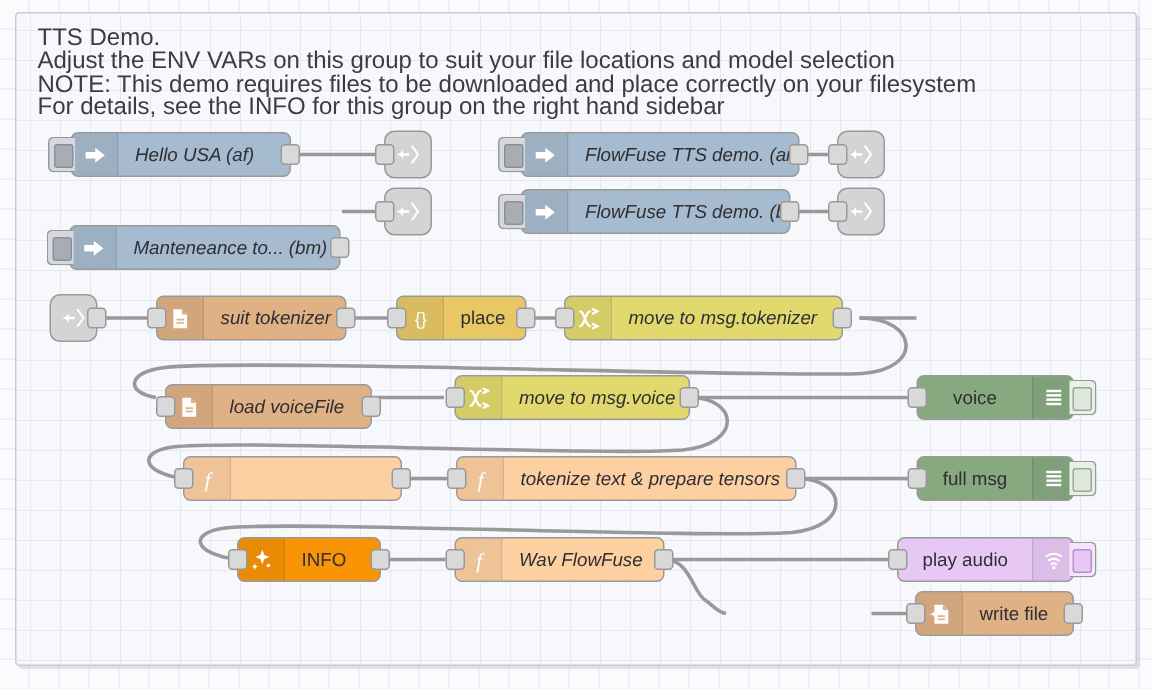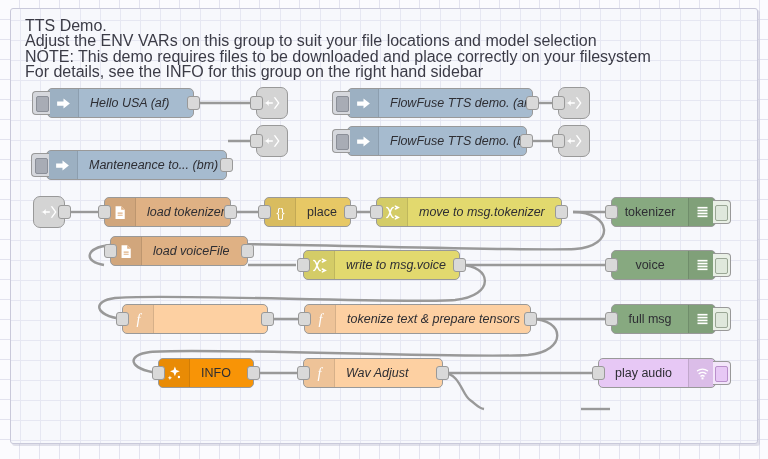--- a/index.html
+++ b/index.html
@@ -278,21 +278,21 @@
 
   <div class="node c-file" style="left:104px;top:197px;width:127px;">
     <div class="port in"></div>
     <div class="ic">
       <svg width="17" height="17" viewBox="0 0 24 24">
           <path fill="#fff" d="M5 3h8l5 5v13H5z"></path>
           <path fill="#dfb184" d="M13 3v5h5z"></path>
           <path fill="#dfb184" d="M8 12h7v1.6H8zm0 3h7v1.6H8z"></path>
         </svg>
     </div>
-    <div class="lbl it">load tokenizer</div>
+    <div class="lbl it">suit tokenizer</div>
     <div class="port out"></div>
   </div>
 
   <div class="node c-json" style="left:264px;top:197px;width:87px;">
     <div class="port in"></div>
     <div class="ic">
       <svg width="17" height="17" viewBox="0 0 24 24">
           <text x="12" y="18" font-size="17" font-family="'Liberation Sans',sans-serif" fill="#fff" text-anchor="middle">{}</text>
         </svg>
     </div>
@@ -305,60 +305,43 @@
     <div class="ic">
       <svg width="17" height="17" viewBox="0 0 24 24" stroke="#fff" stroke-width="2.2" fill="none" stroke-linecap="round">
         <path d="M4 5c4 0 5 14 9 14M4 19c4 0 5-14 9-14"></path>
           <path d="M16 3l4 2-4 2M16 17l4 2-4 2"></path>
       </svg>
     </div>
     <div class="lbl it">move to msg.tokenizer</div>
     <div class="port out"></div>
   </div>
 
-  <div class="node c-debug" style="left:611px;top:197px;width:105px;">
-    <div class="port in"></div>
-    <div class="lbl-r it">tokenizer</div>
-    <div class="ic-r">
-      <svg width="15" height="15" viewBox="0 0 24 24">
-          <g fill="#fff">
-            <rect x="4" y="3" width="16" height="2.6"></rect>
-            <rect x="4" y="7.6" width="16" height="2.6"></rect>
-            <rect x="4" y="12.2" width="16" height="2.6"></rect>
-            <rect x="4" y="16.8" width="16" height="2.6"></rect>
-          </g>
-        </svg>
-    </div>
-    <div class="btn-r">
-        <i></i>
-      </div>
-  </div>
-
-  <div class="node c-file" style="left:110px;top:236px;width:138px;">
+
+  <div class="node c-file" style="left:110px;top:256px;width:138px;">
     <div class="port in"></div>
     <div class="ic">
       <svg width="17" height="17" viewBox="0 0 24 24">
           <path fill="#fff" d="M5 3h8l5 5v13H5z"></path>
           <path fill="#dfb184" d="M13 3v5h5z"></path>
           <path fill="#dfb184" d="M8 12h7v1.6H8zm0 3h7v1.6H8z"></path>
         </svg>
     </div>
     <div class="lbl it">load voiceFile</div>
     <div class="port out"></div>
   </div>
 
   <div class="node c-change" style="left:303px;top:250px;width:157px;">
     <div class="port in"></div>
     <div class="ic">
       <svg width="17" height="17" viewBox="0 0 24 24" stroke="#fff" stroke-width="2.2" fill="none" stroke-linecap="round">
         <path d="M4 5c4 0 5 14 9 14M4 19c4 0 5-14 9-14"></path>
           <path d="M16 3l4 2-4 2M16 17l4 2-4 2"></path>
       </svg>
     </div>
-    <div class="lbl it">write to msg.voice</div>
+    <div class="lbl it">move to msg.voice</div>
     <div class="port out"></div>
   </div>
 
   <div class="node c-debug" style="left:611px;top:250px;width:105px;">
     <div class="port in"></div>
     <div class="lbl-r it">voice</div>
     <div class="ic-r">
       <svg width="15" height="15" viewBox="0 0 24 24">
           <g fill="#fff">
             <rect x="4" y="3" width="16" height="2.6"></rect>
@@ -427,21 +410,21 @@
     <div class="port out"></div>
   </div>
 
   <div class="node c-func" style="left:303px;top:358px;width:140px;">
     <div class="port in"></div>
     <div class="ic">
       <svg width="17" height="17" viewBox="0 0 24 24">
           <text x="12" y="19" font-size="20" font-style="italic" font-family="'Liberation Serif',serif" fill="#fff" text-anchor="middle">f</text>
         </svg>
     </div>
-    <div class="lbl it">Wav Adjust</div>
+    <div class="lbl it">Wav FlowFuse</div>
     <div class="port out"></div>
   </div>
 
   <div class="node c-audio" style="left:598px;top:358px;width:118px;justify-content:flex-end;">
     <div class="port in"></div>
     <div class="lbl-r">play audio</div>
     <div class="ic-r">
       <svg width="15" height="16" viewBox="0 0 24 24">
           <g fill="none" stroke="#fff" stroke-width="2.2" stroke-linecap="round">
         <path d="M4 8.5c4.6-3.4 11.4-3.4 16 0"></path>
@@ -450,14 +433,27 @@
       </g>
           <rect x="10.4" y="19" width="3.2" height="3.2" fill="#fff"></rect>
         </svg>
     </div>
     <div class="btn-r purple">
         <i></i>
       </div>
   </div>
 
 
+  <div class="node c-file" style="left:610px;top:394px;width:106px;">
+    <div class="port in"></div>
+    <div class="ic">
+      <svg width="17" height="17" viewBox="0 0 24 24">
+          <path fill="#fff" d="M7 3h8l5 5v13H7z"></path>
+          <path fill="#dfb184" d="M15 3v5h5z"></path>
+          <path fill="#fff" d="M2 12c3 0 4.4-1.6 5.2-3.2v6.4C6.4 13.6 5 12 2 12z"></path>
+          <path fill="#dfb184" d="M10 13h7v1.6h-7zm0 3h7v1.6h-7z"></path>
+        </svg>
+    </div>
+    <div class="lbl">write file</div>
+    <div class="port out"></div>
+  </div>
 
 </div>
 
 </body></html>

